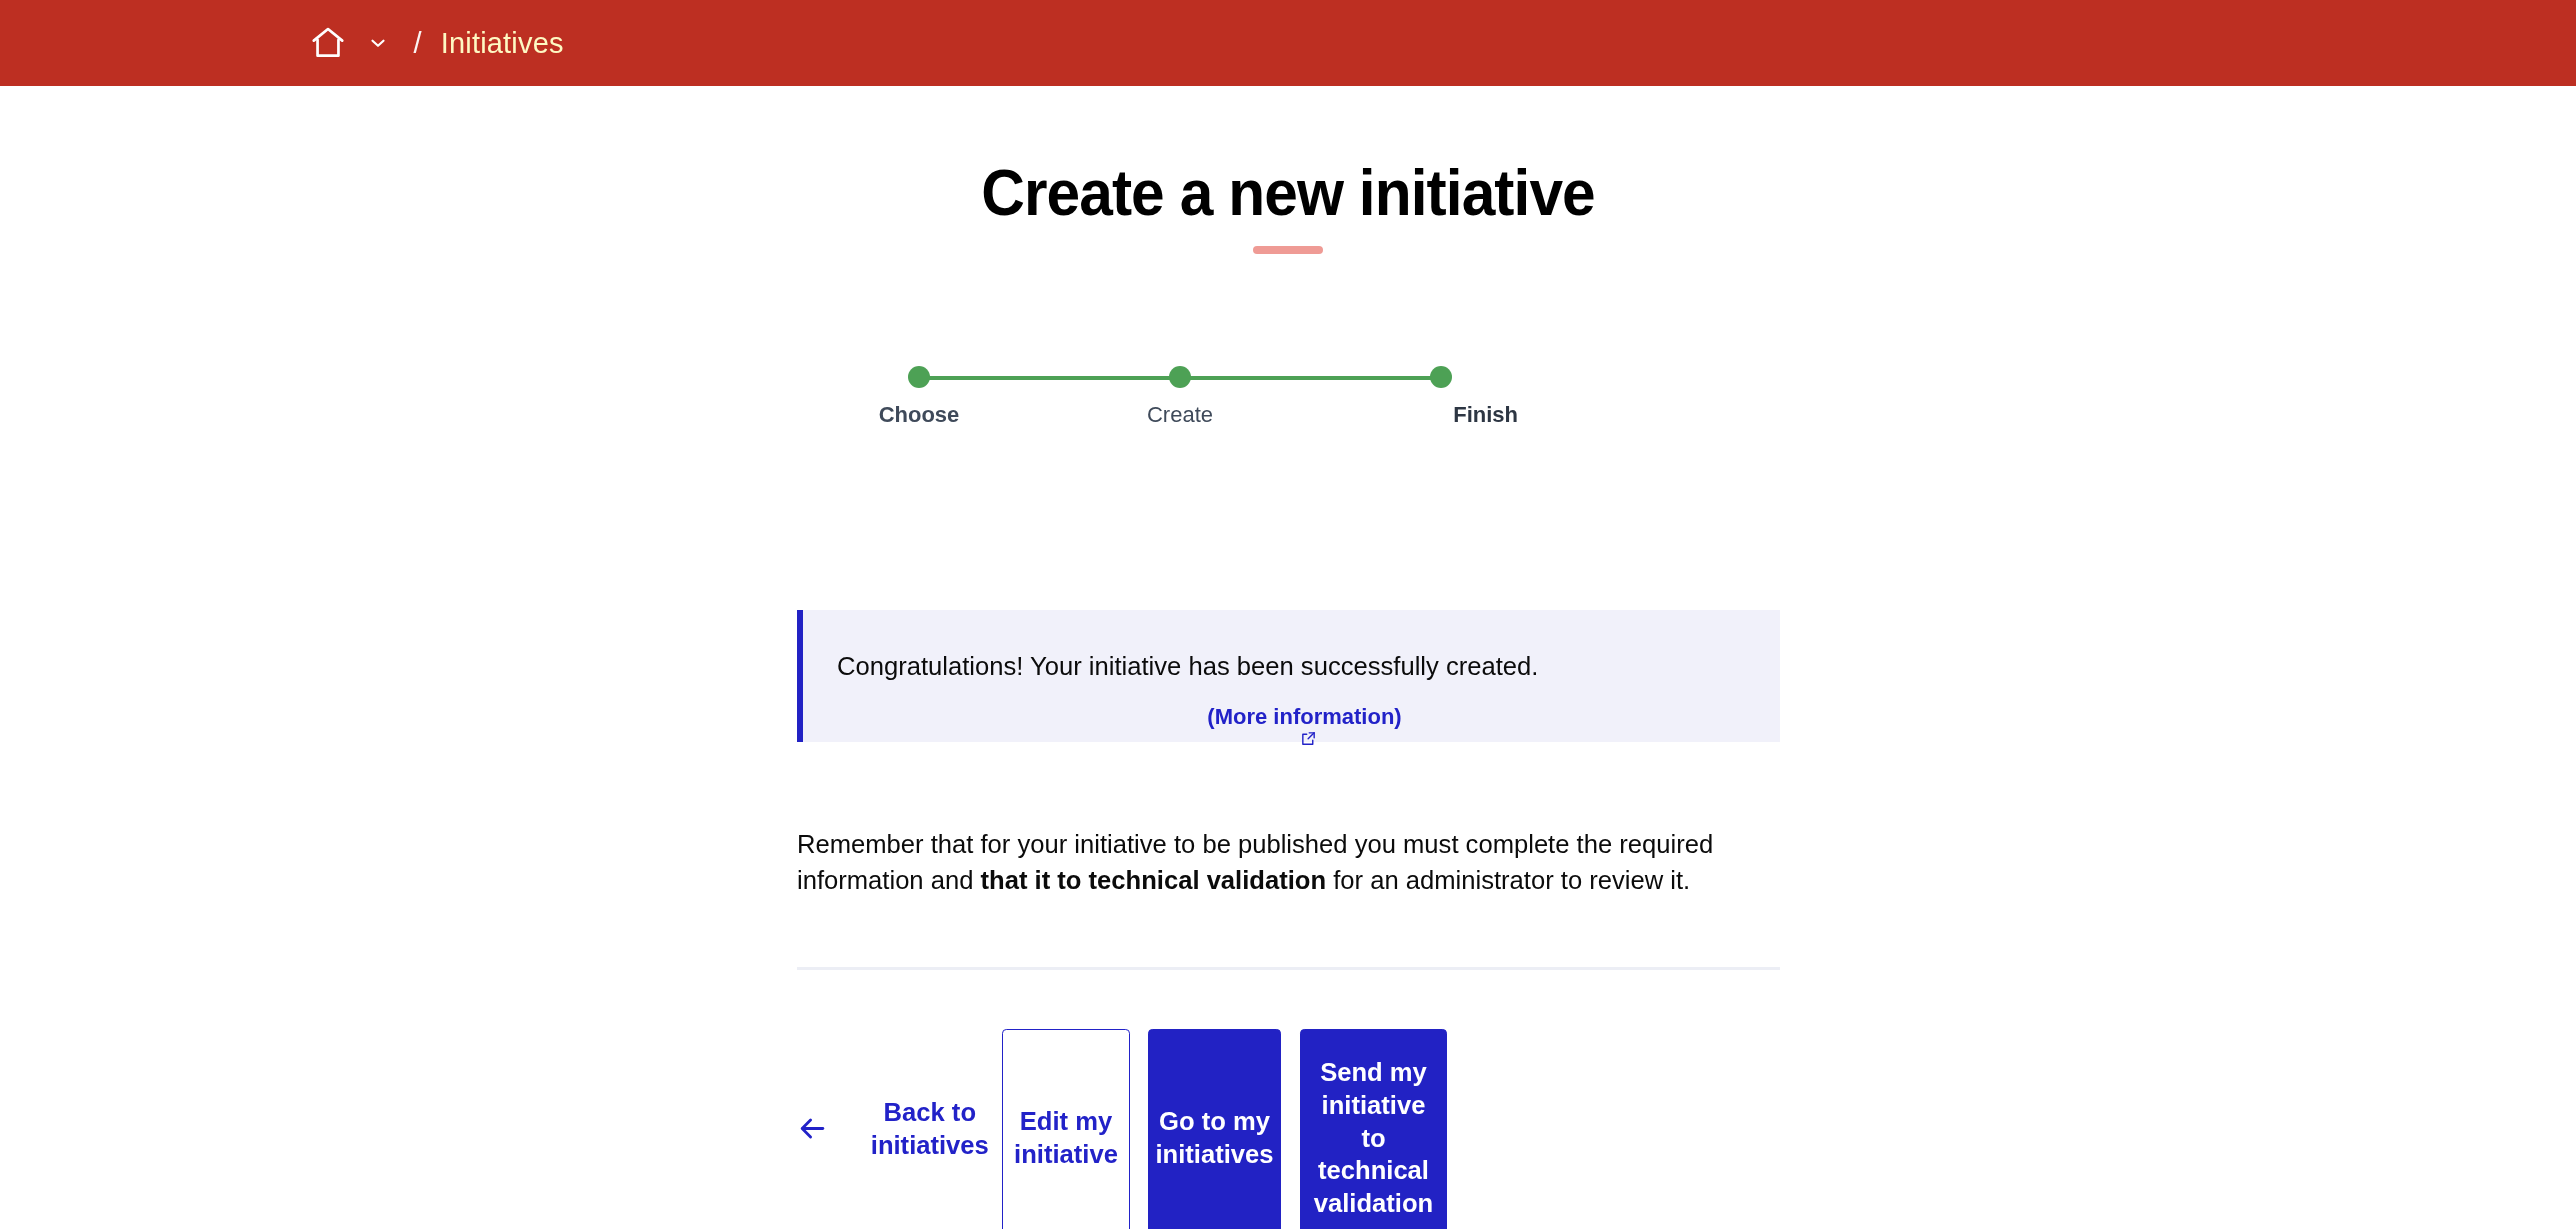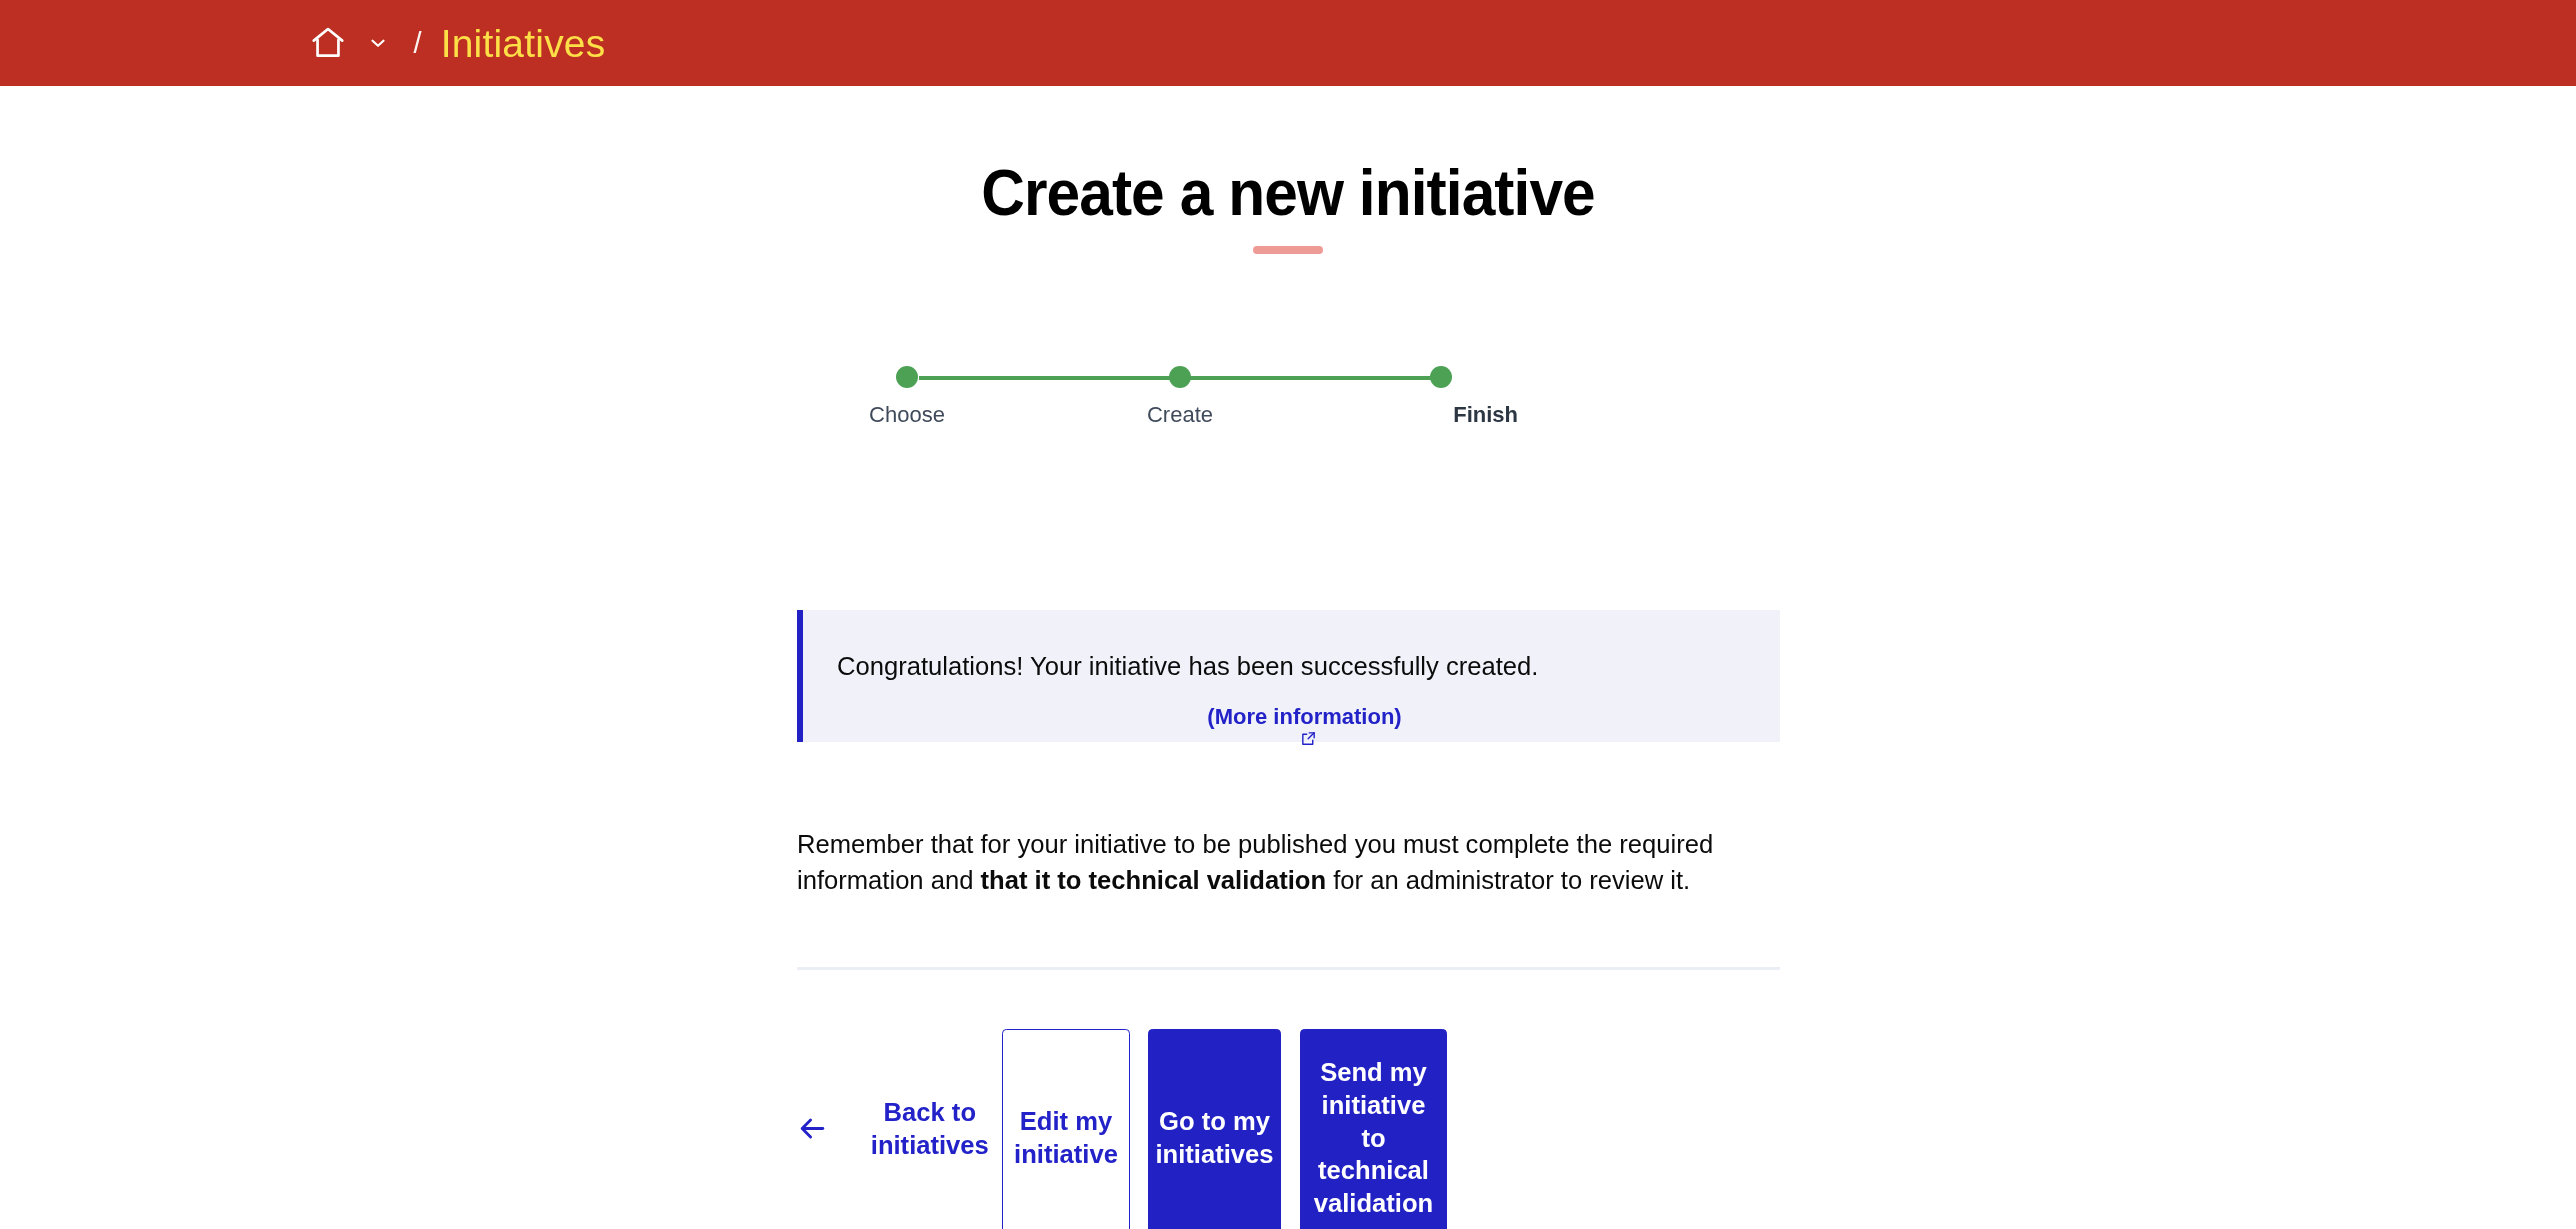--- a/index.html
+++ b/index.html
@@ -38,22 +38,22 @@
   .crumb-sep {
     color: #ffffff;
     font-size: 29px;
     margin-left: 19px;
     margin-right: 19px;
     font-weight: 300;
     opacity: .95;
     line-height: 1;
   }
   .crumb-current {
-    color: #fde047;
-    font-size: 39px;
+    color: #fef9c3;
+    font-size: 29px;
     letter-spacing: 0.2px;
     line-height: 1;
     white-space: nowrap;
     text-align: right;
   }
 
   
   .page {
     position: absolute;
     top: 86px; left: 0;
@@ -278,21 +278,21 @@
 <div class="page">
 
   <div class="title-wrap">
     <div class="page-title">Create a new initiative</div>
     <div class="title-accent"></div>
   </div>
 
   <div class="stepper">
     <div class="step-track"></div>
 
-    <div class="step" style="left:0;">
+    <div class="step" style="left:12px;font-weight:bold;">
       <div class="step-dot"></div>
       <div class="step-label">Choose</div>
     </div>
 
     <div class="step" style="left:273px;">
       <div class="step-dot"></div>
       <div class="step-label">Create</div>
     </div>
 
     <div class="step" style="left:534px;">

